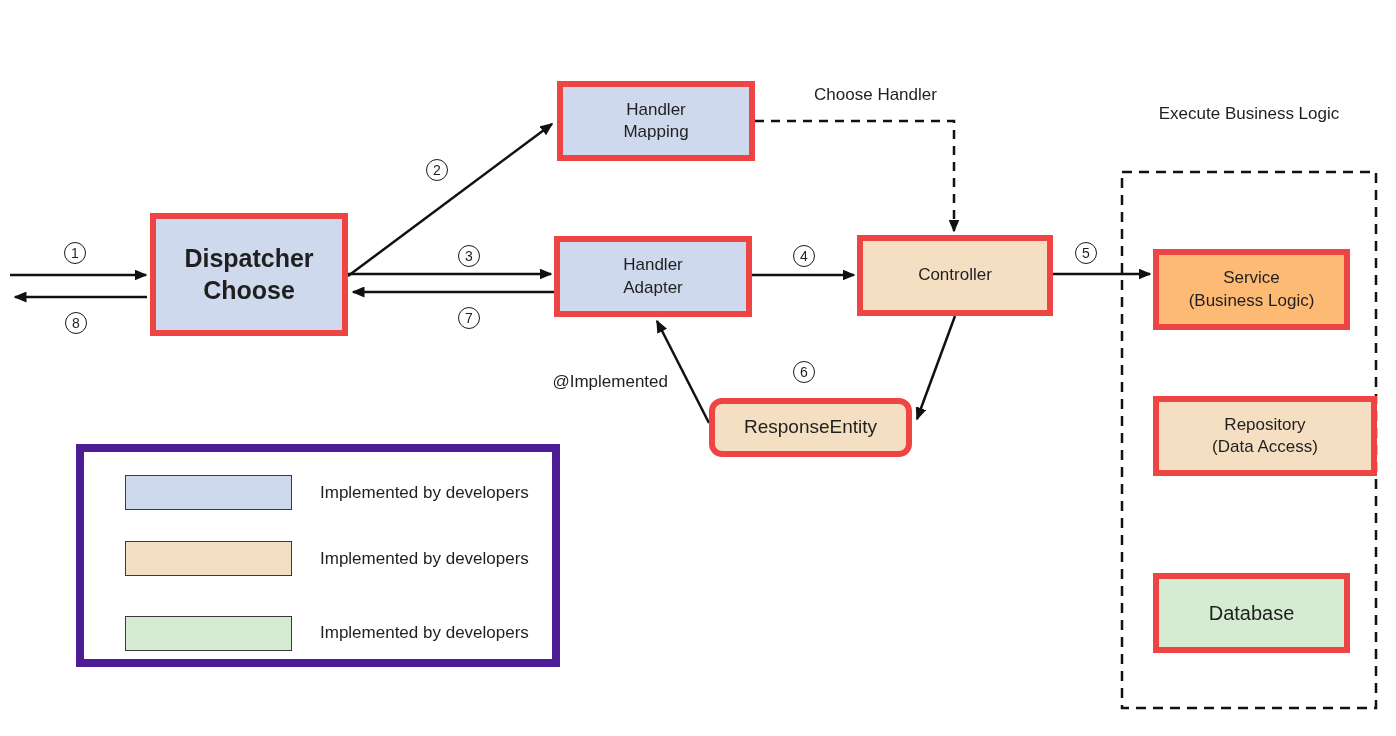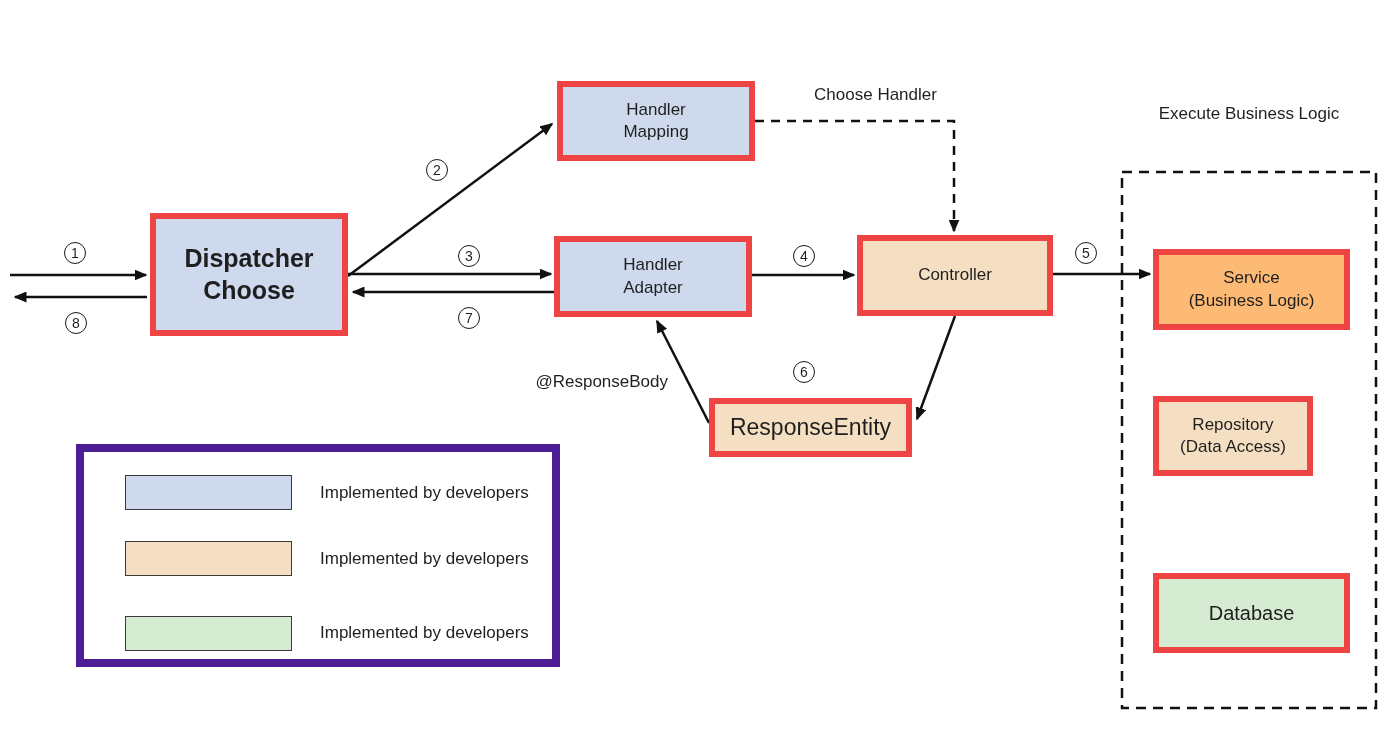--- a/index.html
+++ b/index.html
@@ -29,21 +29,21 @@
     white-space: pre-line;
     z-index: 2;
     font-size: 17px;
     line-height: 1.3;
   }
   .node.dispatcher {
     font-size: 25px;
     font-weight: bold;
     line-height: 1.25;
   }
-  .node.response-entity { font-size: 23px; }
+  .node.response-entity { font-size: 19px; border-radius: 13px; }
   .node.database { font-size: 20px; }
   .label {
     position: absolute;
     z-index: 3;
     font-size: 17px;
     line-height: 1.2;
   }
   .step-circle {
     position: absolute;
     z-index: 3;
@@ -125,30 +125,30 @@
   <div class="node" style="left: 554px; top: 236px; width: 198px; height: 81px; background-color: rgb(206, 217, 238);">Handler
 Adapter</div>
 
   <div class="node" style="left: 857px; top: 235px; width: 196px; height: 81px; background-color: rgb(245, 223, 194);">Controller</div>
 
   <div class="node response-entity" style="left: 709px; top: 398px; width: 203px; height: 59px; background-color: rgb(245, 223, 194);">ResponseEntity</div>
 
   <div class="node" style="left: 1153px; top: 234px; width: 197px; height: 81px; background-color: #fdba74; margin-top: 15px;">Service
 (Business Logic)</div>
 
-  <div class="node" style="left: 1153px; top: 396px; width: 160px; height: 80px; background-color: rgb(245, 223, 194);">Repository
+  <div class="node" style="left: 1153px; top: 396px; width: 224px; height: 80px; background-color: rgb(245, 223, 194);">Repository
 (Data Access)</div>
 
   <div class="node database" style="left: 1153px; top: 573px; width: 197px; height: 80px; background-color: rgb(214, 236, 210);">Database</div>
 
   <div class="label" style="left:768px; top:85px; width:215px; text-align:center;">Choose Handler</div>
 
   <div class="label" style="left:1122px; top:104px; width:254px; text-align:center;">Execute Business Logic</div>
 
-  <div class="label" style="left:490px; top:372px; width:178px; text-align:right;">@ResponseBody</div>
+  <div class="label" style="left:490px; top:372px; width:178px; text-align:right;">@Implemented</div>
 
   <span class="step-circle" style="left:64px;  top:242px;">1</span>
   <span class="step-circle" style="left:426px; top:159px;">2</span>
   <span class="step-circle" style="left:458px; top:245px;">3</span>
   <span class="step-circle" style="left:793px; top:245px;">4</span>
   <span class="step-circle" style="left:1075px;top:242px;">5</span>
   <span class="step-circle" style="left:793px; top:361px;">6</span>
   <span class="step-circle" style="left:458px; top:307px;">7</span>
   <span class="step-circle" style="left:65px;  top:312px;">8</span>
 

